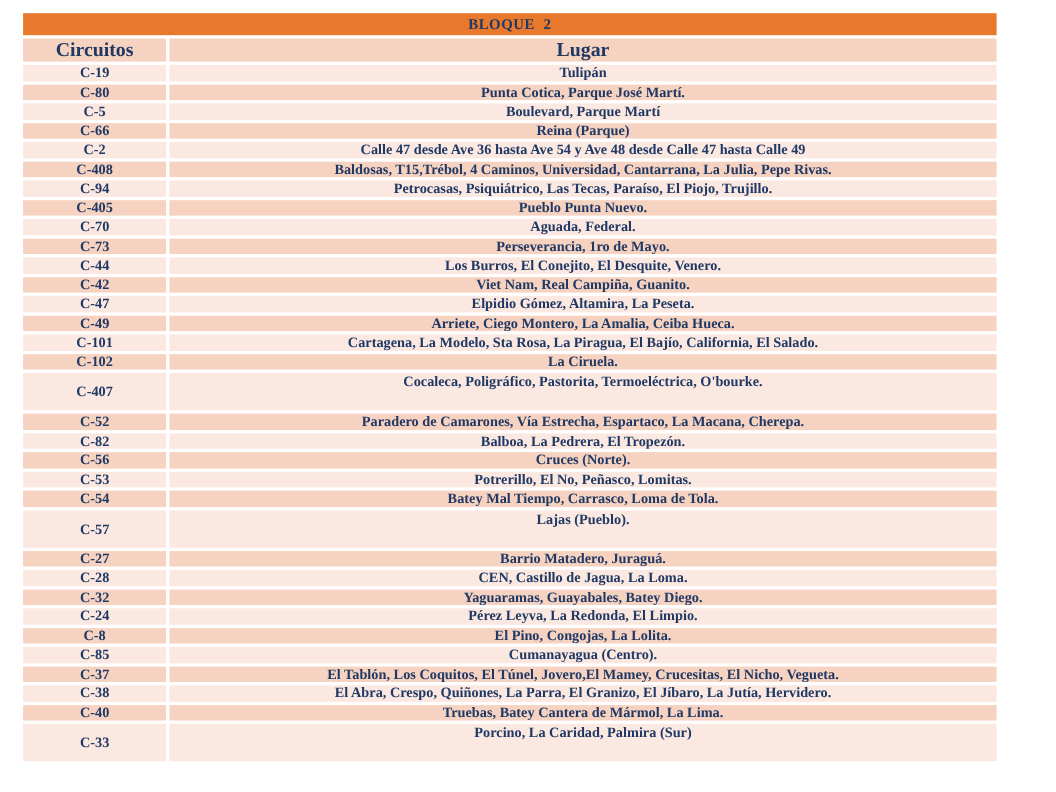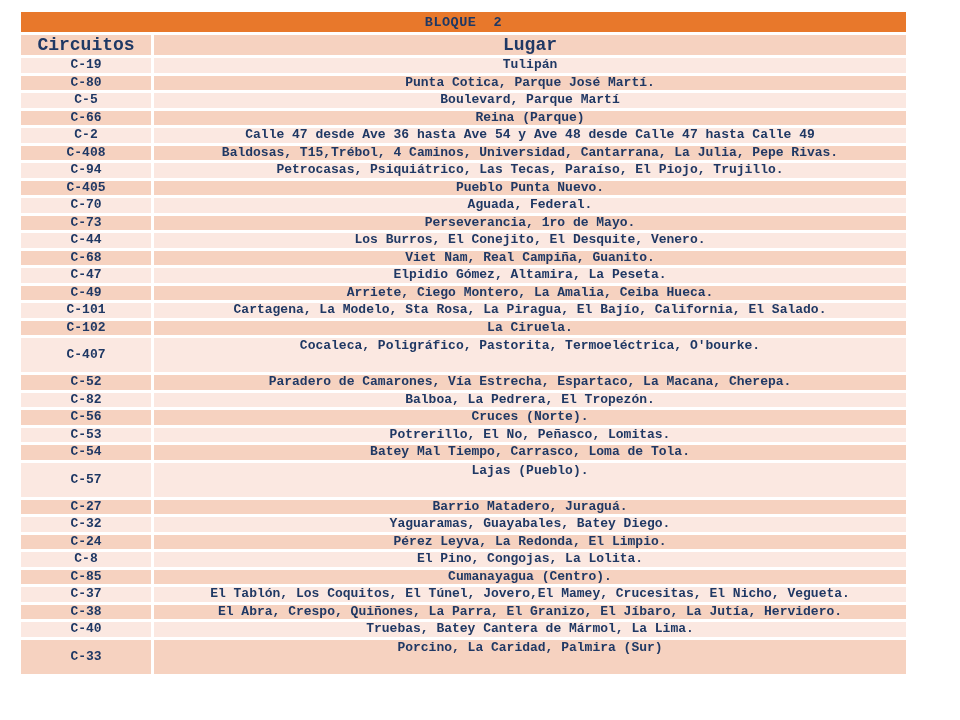--- a/index.html
+++ b/index.html
@@ -8,21 +8,20 @@
     width: 960px;
     height: 720px;
     background: var(--page-bg, #FFFFFF);
     font-family: "Liberation Serif", serif;
   }
   .stage {
     position: relative;
     width: 960px;
     height: 720px;
     overflow: hidden;
-    font-family: Liberation Mono, monospace;
   }
   table.bloque {
     position: absolute;
     left: 18px;
     top: 9px;
     border-collapse: separate;
     border-spacing: 3px;
     table-layout: fixed;
     width: 891px;
   }
@@ -121,21 +120,21 @@
   </tr>
         <tr>
     <td class="circuito-cell">C-73</td>
     <td class="lugar-cell">Perseverancia, 1ro de Mayo.</td>
   </tr>
         <tr>
     <td class="circuito-cell">C-44</td>
     <td class="lugar-cell">Los Burros, El Conejito, El Desquite, Venero.</td>
   </tr>
         <tr>
-    <td class="circuito-cell">C-68</td>
+    <td class="circuito-cell">C-42</td>
     <td class="lugar-cell">Viet Nam, Real Campiña, Guanito.</td>
   </tr>
         <tr>
     <td class="circuito-cell">C-47</td>
     <td class="lugar-cell">Elpidio Gómez, Altamira, La Peseta.</td>
   </tr>
         <tr>
     <td class="circuito-cell">C-49</td>
     <td class="lugar-cell">Arriete, Ciego Montero, La Amalia, Ceiba Hueca.</td>
   </tr>
@@ -173,20 +172,24 @@
   </tr>
         <tr class="tall">
     <td class="circuito-cell">C-57</td>
     <td class="lugar-cell">Lajas (Pueblo).</td>
   </tr>
         <tr>
     <td class="circuito-cell">C-27</td>
     <td class="lugar-cell">Barrio Matadero, Juraguá.</td>
   </tr>
         <tr>
+    <td class="circuito-cell">C-28</td>
+    <td class="lugar-cell">CEN, Castillo de Jagua, La Loma.</td>
+  </tr>
+        <tr>
     <td class="circuito-cell">C-32</td>
     <td class="lugar-cell">Yaguaramas, Guayabales, Batey Diego.</td>
   </tr>
         <tr>
     <td class="circuito-cell">C-24</td>
     <td class="lugar-cell">Pérez Leyva, La Redonda, El Limpio.</td>
   </tr>
         <tr>
     <td class="circuito-cell">C-8</td>
     <td class="lugar-cell">El Pino, Congojas, La Lolita.</td>

